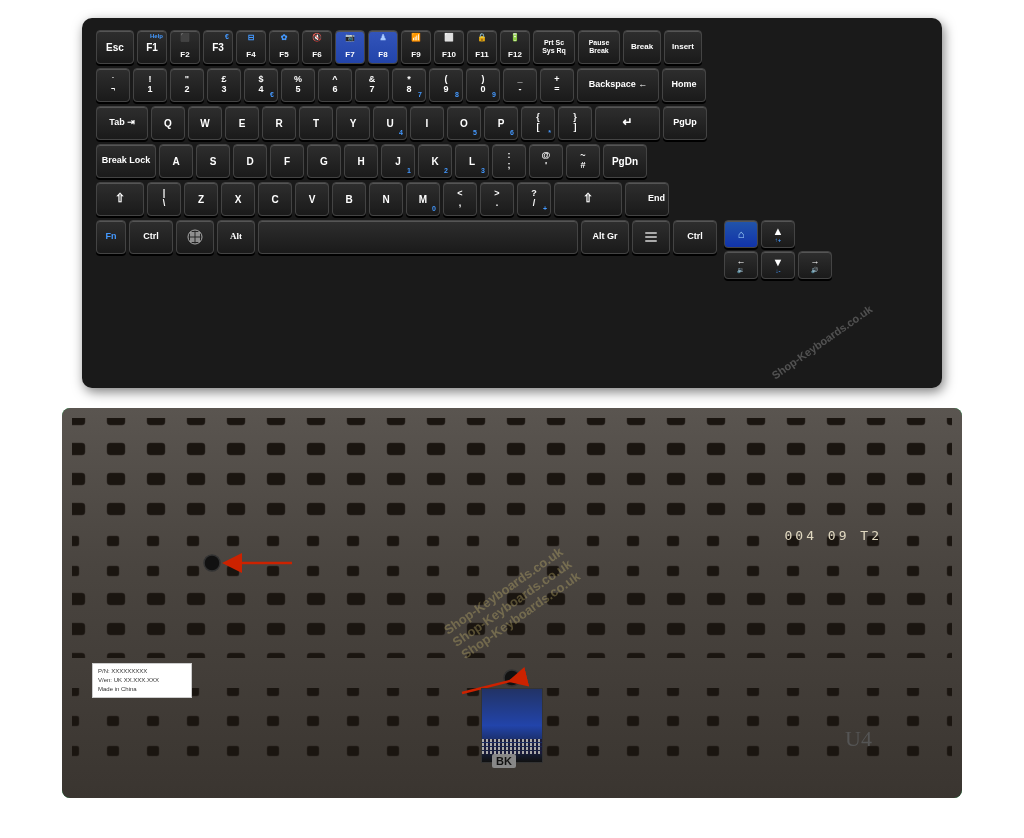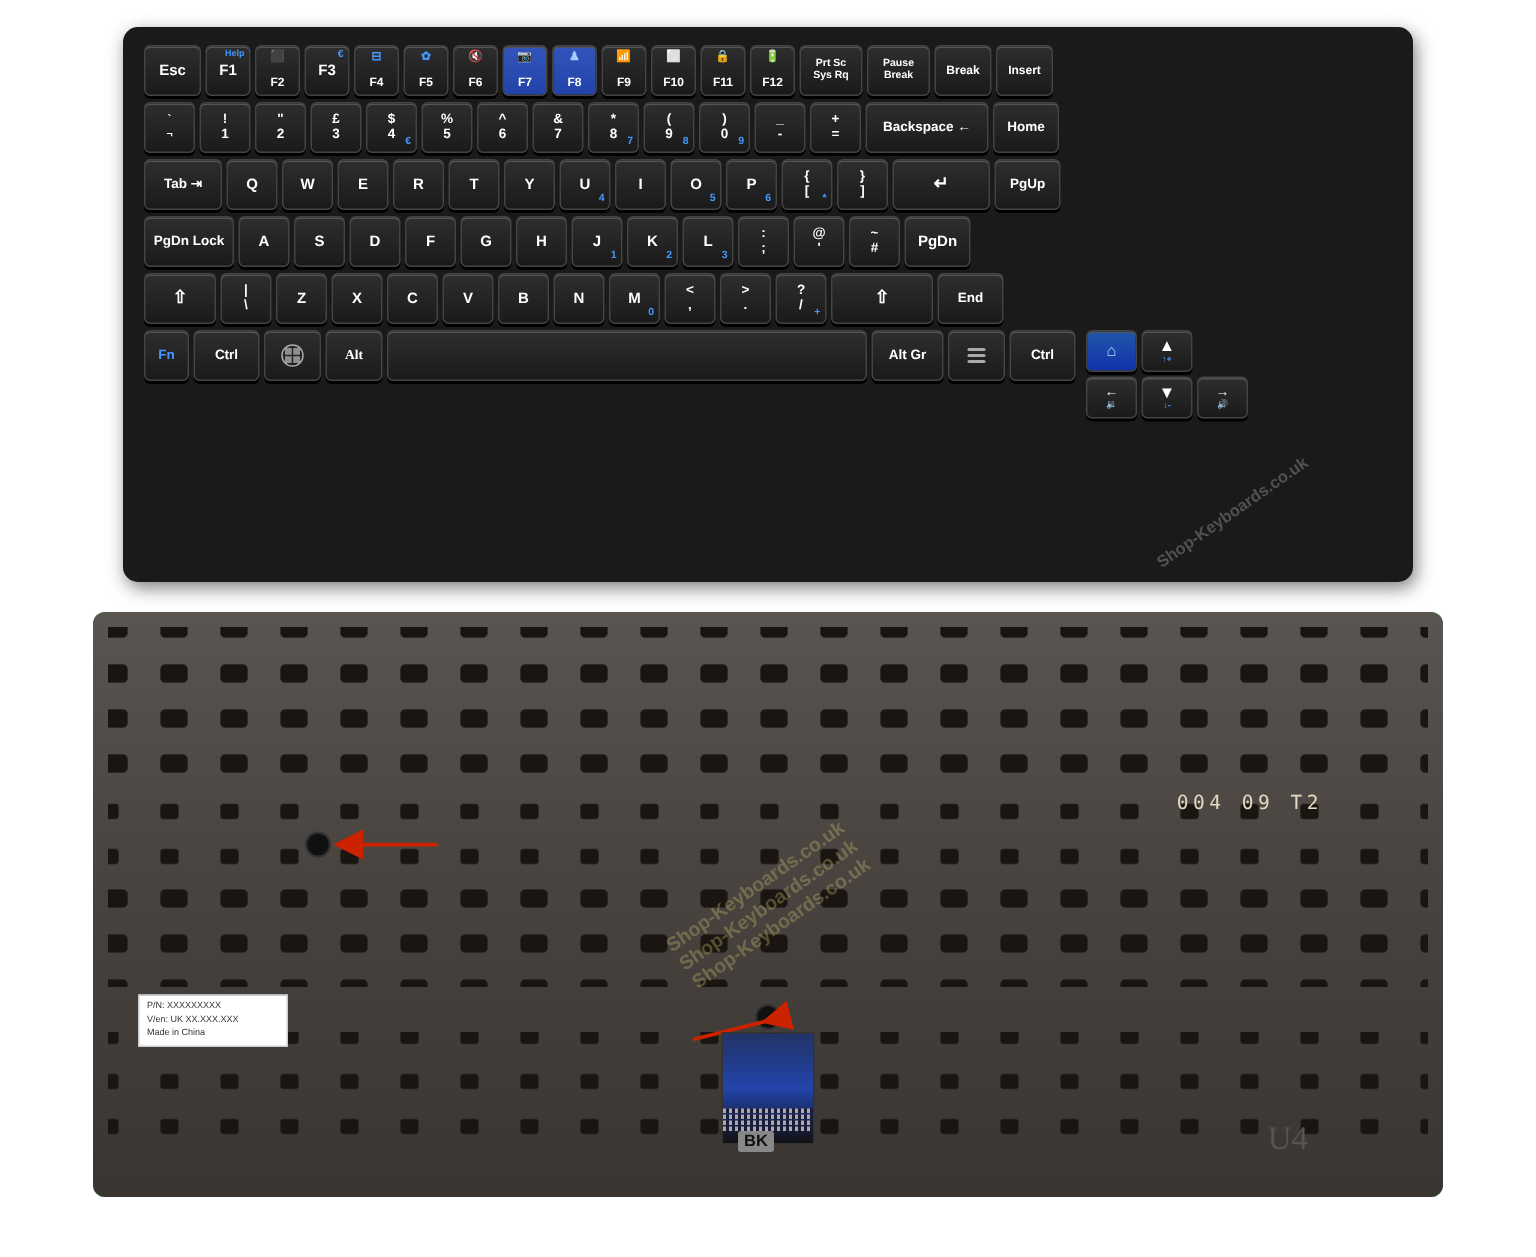--- a/index.html
+++ b/index.html
@@ -109,21 +109,21 @@
     .key.shift-left { min-width: 48px; }
     .key.shift-right { min-width: 68px; }
     .key.space-key { min-width: 320px; }
     .key.ctrl-key { min-width: 44px; }
     .key.alt-key { min-width: 38px; font-family: Liberation Serif, serif; }
     .key.altgr-key { min-width: 48px; }
     .key.win-key { min-width: 38px; }
     .key.menu-key { min-width: 38px; }
     .key.pgup-key { min-width: 44px; align-items: center; }
     .key.pgdn-key { min-width: 44px; }
-    .key.end-key { min-width: 44px; }
+    .key.end-key { min-width: 44px; align-items: flex-end; }
 
     .key.home-right { min-width: 44px; }
 
     .key.arrow-key {
       min-width: 34px;
       min-height: 30px;
       font-size: 11px;
     }
 
     
@@ -199,21 +199,21 @@
       font-size: 13px;
       font-weight: bold;
       color: #c8b870;
       white-space: nowrap;
       text-align: center;
       pointer-events: none;
     }
 
     .signature {
       position: absolute;
-      bottom: 26px;
+      bottom: 46px;
       right: 90px;
       color: #555;
       font-size: 22px;
       font-family: cursive;
     }
   </style>
 </head>
 <body>
 
 <div class="keyboard-front">
@@ -394,21 +394,21 @@
       <div class="key enter-key" style="min-width:65px">
           <span style="font-size:12px">↵</span>
         </div>
       <div class="key pgup-key">
           <span style="font-size:9px">PgUp</span>
         </div>
     </div>
 
     <div class="key-row">
       <div class="key caps-key">
-          <span style="font-size:9px">PgDn Lock</span>
+          <span style="font-size:9px">Break Lock</span>
         </div>
       <div class="key">
           <span class="main-label">A</span>
         </div>
       <div class="key">
           <span class="main-label">S</span>
         </div>
       <div class="key">
           <span class="main-label">D</span>
         </div>

